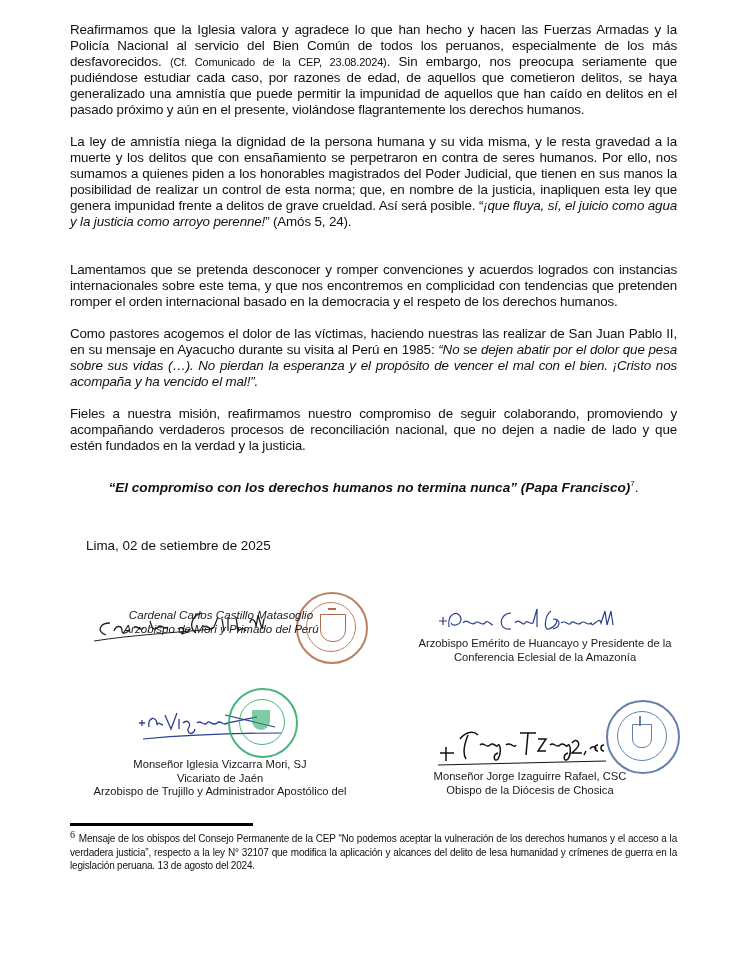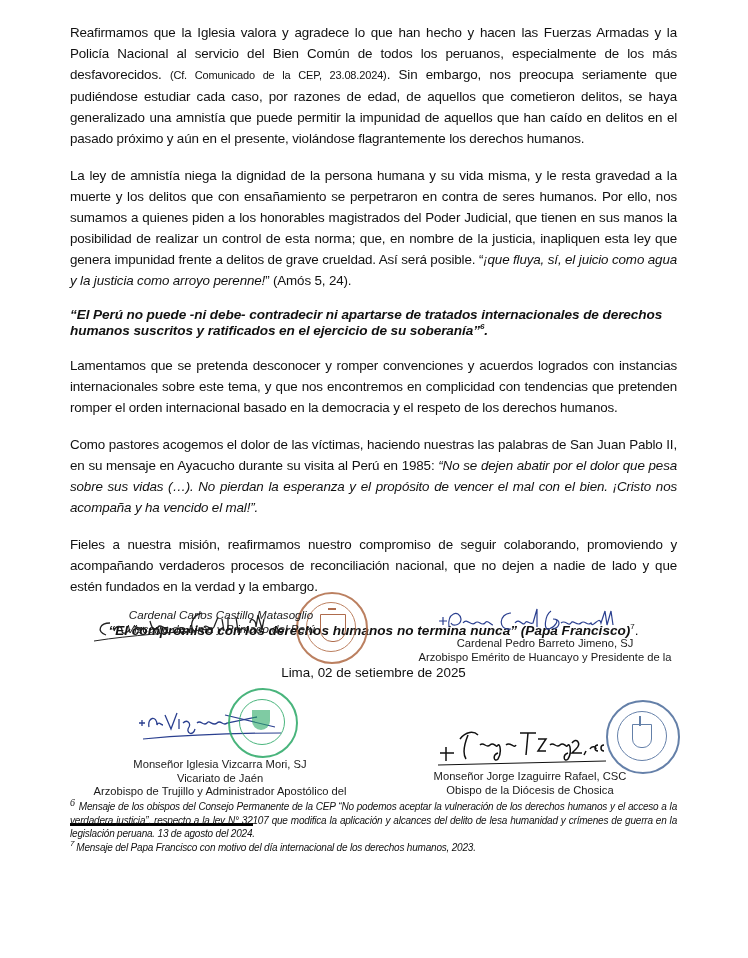--- a/index.html
+++ b/index.html
@@ -2,92 +2,91 @@
 <html><head>
   <meta charset="utf-8">
   <style>
     html, body { margin: 0; padding: 0; background: #ffffff; }
     body {
       width: 748px; height: 958px; position: relative; overflow: hidden;
       font-family: "Liberation Sans", sans-serif; color: #111111;
     }
     .page { position: absolute; left: 70px; top: 22px; width: 607px; }
     p.body {
-      margin: 0; font-size: 13.4px; line-height: 21px; text-align: justify;
+      margin: 0; font-size: 13.4px; line-height: 16px; text-align: justify;
       letter-spacing: -0.15px;
     }
     .gap { height: 16px; }
     .small-cite { font-size: 11px; }
     .it { font-style: italic; }
     .bq {
       font-weight: bold; font-style: italic; font-size: 13.6px; line-height: 16.2px;
       margin: 0; text-align: left; letter-spacing: -0.1px;
     }
     sup.fn { font-size: 8px; vertical-align: super; line-height: 0; }
     .center-quote {
       text-align: center; font-weight: bold; font-style: italic; font-size: 13.6px;
       margin: 12px; line-height: 16px;
     }
     .center-quote .tail { font-weight: normal; font-style: normal; }
-    .date { text-align: center; font-size: 13.4px; margin: 0; line-height: 16px; }
+    .date { text-align: left; font-size: 13.4px; margin: 16px; line-height: 16px; }
 
     .sigblock { position: absolute; text-align: center; font-size: 11.2px; line-height: 13.5px; color: #1a1a1a; }
     .sigblock .line { display: block; }
     .signature { position: absolute; }
     .seal { position: absolute; border-radius: 50%; }
 
     .fn-rule { position: absolute; left: 70px; top: 823px; width: 183px; height: 3px; background: #000; }
-    .footnotes { position: absolute; left: 70px; top: 800px; width: 607px; font-size: 10px; line-height: 13.5px; letter-spacing: -0.2px; text-align: justify; font-style: italic; }
+    .footnotes { position: absolute; left: 70px; top: 832px; width: 607px; font-size: 10px; line-height: 13.5px; letter-spacing: -0.2px; text-align: justify; }
     .footnotes p { margin: 0; }
     .footnotes .num6 { font-family: "Liberation Serif", serif; font-size: 10px; vertical-align: super; line-height: 0; margin-right: 4px; }
     .footnotes .num7 { font-size: 8px; vertical-align: super; line-height: 0; margin-right: 2px; }
   </style>
 </head>
 <body>
 
 <div class="page">
   <p class="body"><span>Reafirmamos que la Iglesia valora y agradece lo que han hecho y hacen las Fuerzas Armadas y la Policía Nacional al servicio del Bien Común de todos los peruanos, especialmente de los más desfavorecidos.</span> <span class="small-cite">(Cf. Comunicado de la CEP, 23.08.2024)</span><span>. Sin embargo, nos preocupa seriamente que pudiéndose estudiar cada caso, por razones de edad, de aquellos que cometieron delitos, se haya generalizado una amnistía que puede permitir la impunidad de aquellos que han caído en delitos en el pasado próximo y aún en el presente, violándose flagrantemente los derechos humanos.</span></p>
   <div class="gap"></div>
   <p class="body"><span>La ley de amnistía niega la dignidad de la persona humana y su vida misma, y le resta gravedad a la muerte y los delitos que con ensañamiento se perpetraron en contra de seres humanos. Por ello, nos sumamos a quienes piden a los honorables magistrados del Poder Judicial, que tienen en sus manos la posibilidad de realizar un control de esta norma; que, en nombre de la justicia, inapliquen esta ley que genera impunidad frente a delitos de grave crueldad. Así será posible. “</span><span class="it">¡que fluya, sí, el juicio como agua y la justicia como arroyo perenne!</span><span>” (Amós 5, 24).</span></p>
   <div class="gap"></div>
-  <p class="bq"><span>“El Perú no puede -ni debe- contradecir ni apartarse de tratados internacionales de derechos humanos suscritos y ratificados en el ejercicio de su soberanía”</span><sup class="fn">6</sup><span>.</span></p>
   <div class="gap"></div>
   <p class="body">Lamentamos que se pretenda desconocer y romper convenciones y acuerdos logrados con instancias internacionales sobre este tema, y que nos encontremos en complicidad con tendencias que pretenden romper el orden internacional basado en la democracia y el respeto de los derechos humanos.</p>
   <div class="gap"></div>
-  <p class="body"><span>Como pastores acogemos el dolor de las víctimas, haciendo nuestras las palabras de San Juan Pablo II, en su mensaje en Ayacucho durante su visita al Perú en 1985: </span><span class="it">“No se dejen abatir por el dolor que pesa sobre sus vidas (…). No pierdan la esperanza y el propósito de vencer el mal con el bien. ¡Cristo nos acompaña y ha vencido el mal!”.</span></p>
+  <p class="body"><span>Como pastores acogemos el dolor de las víctimas, haciendo nuestras las realizar de San Juan Pablo II, en su mensaje en Ayacucho durante su visita al Perú en 1985: </span><span class="it">“No se dejen abatir por el dolor que pesa sobre sus vidas (…). No pierdan la esperanza y el propósito de vencer el mal con el bien. ¡Cristo nos acompaña y ha vencido el mal!”.</span></p>
   <div class="gap"></div>
-  <p class="body">Fieles a nuestra misión, reafirmamos nuestro compromiso de seguir colaborando, promoviendo y acompañando verdaderos procesos de reconciliación nacional, que no dejen a nadie de lado y que estén fundados en la verdad y la embargo.</p>
+  <p class="body">Fieles a nuestra misión, reafirmamos nuestro compromiso de seguir colaborando, promoviendo y acompañando verdaderos procesos de reconciliación nacional, que no dejen a nadie de lado y que estén fundados en la verdad y la justicia.</p>
   <div style="height:14px"></div>
   <p class="center-quote"><span>“El compromiso con los derechos humanos no termina nunca” (Papa Francisco)</span><sup class="fn tail">7</sup><span class="tail">.</span></p>
   <div style="height:14px"></div>
   <p class="date">Lima, 02 de setiembre de 2025</p>
 </div>
 
 <svg class="signature" style="left:92px;top:605px" width="200" height="40" viewBox="0 0 200 40">
   <path d="M18 18 C8 18 4 26 14 30 M22 26 c2 -6 8 -6 8 0 c0 4 6 2 8 -2 M42 22 c4 -2 6 6 10 0 M58 16 c2 8 4 10 8 6 c3 -4 6 4 10 0" stroke="#222" stroke-width="1.3" fill="none"></path>
   <path d="M86 24 c4 -4 8 2 4 4 c-2 2 6 0 8 -4 M110 8 C100 10 96 22 104 28 M112 22 c4 -4 6 6 10 0 l4 -10 M130 14 l2 12 M136 12 l0 14 M144 12 l2 14 c2 -2 6 -4 8 0 M158 18 c0 -6 6 -4 6 4 l2 -12 l4 14 l2 -10" stroke="#222" stroke-width="1.3" fill="none"></path>
   <path d="M2 36 C40 30 80 28 120 24" stroke="#222" stroke-width="1" fill="none"></path>
 </svg>
 <div class="seal" style="left:296px;top:592px;width:68px;height:68px;border:2px solid #b06a45;opacity:0.85;">
   <div style="position:absolute;left:8px;top:8px;width:48px;height:48px;border:1px solid #b06a45;border-radius:50%;"></div>
   <div style="position:absolute;left:22px;top:20px;width:24px;height:26px;border:1.5px solid #a0522d;border-radius:0 0 12px 12px;"></div>
   <div style="position:absolute;left:30px;top:14px;width:8px;height:2px;background:#a0522d;"></div>
 </div>
 <div class="sigblock" style="left:96px;top:608px;width:250px;font-size:11.6px;font-style:italic;">
   <span class="line">Cardenal Carlos Castillo Matasoglio</span>
-  <span class="line">Vizcarra de Lima y Primado del Perú</span>
+  <span class="line">Arzobispo de Mori y Primado del Perú</span>
 </div>
 
 <svg class="signature" style="left:435px;top:605px" width="210" height="32" viewBox="0 0 210 32">
   <path d="M4 16 l8 0 M8 12 l0 8 M14 22 C12 8 24 4 26 14 c0 6 -8 8 -10 4 M28 18 c4 -6 8 4 12 0 c4 -4 6 4 10 0 c2 -4 6 2 8 2" stroke="#2a3f8f" stroke-width="1.2" fill="none"></path>
   <path d="M76 8 C64 8 62 26 76 24 M80 18 c4 -6 8 4 10 0 c2 -4 4 2 8 0 l4 -14 l0 18 M116 6 C110 10 108 26 114 24 c6 -2 12 -10 4 -10 c8 0 8 8 0 10 M126 18 c4 -4 8 4 10 0 c2 -4 6 4 10 0 c4 -4 6 4 10 0 c2 6 8 -8 10 0 l4 -12 l2 14 l4 -14 l2 14" stroke="#2a3f8f" stroke-width="1.2" fill="none"></path>
 </svg>
 <div class="sigblock" style="left:400px;top:637px;width:290px;">
-  <span class="line">Cardenal Pedro Barreto Jimeno, SJ</span>
   <span class="line">Arzobispo Emérito de Huancayo y Presidente de la</span>
+  <span class="line">Conferencia Eclesial de la Amazonía</span>
 </div>
 
 <svg class="signature" style="left:135px;top:705px" width="150" height="40" viewBox="0 0 150 40">
   <path d="M4 18 l6 0 M7 15 l0 6 M14 22 C12 12 22 10 22 20 c2 -4 4 0 6 0 M30 10 l6 14 l6 -16 M44 14 l0 10 M48 18 c4 -4 8 0 6 4 c-4 6 4 10 6 2 M62 18 c4 -4 6 4 10 0 c2 -4 6 4 10 0 c4 -4 6 4 10 0 l30 -6" stroke="#2a3f8f" stroke-width="1.3" fill="none"></path>
   <path d="M8 34 C50 30 100 28 146 28 M90 10 L140 22" stroke="#2a3f8f" stroke-width="1.1" fill="none"></path>
 </svg>
 <div class="seal" style="left:228px;top:688px;width:66px;height:66px;border:2px solid #2aa866;opacity:0.85;">
   <div style="position:absolute;left:9px;top:9px;width:44px;height:44px;border:1px solid #2aa866;border-radius:50%;"></div>
   <div style="position:absolute;left:22px;top:20px;width:18px;height:20px;background:#2aa866;opacity:0.7;border-radius:0 0 9px 9px;"></div>
 </div>
@@ -108,14 +107,13 @@
   <div style="position:absolute;left:31px;top:14px;width:2px;height:10px;background:#4a6a9a;"></div>
 </div>
 <div class="sigblock" style="left:430px;top:770px;width:200px;">
   <span class="line">Monseñor Jorge Izaguirre Rafael, CSC</span>
   <span class="line">Obispo de la Diócesis de Chosica</span>
 </div>
 
 <div class="fn-rule"></div>
 <div class="footnotes">
   <p><span class="num6">6</span><span>Mensaje de los obispos del Consejo Permanente de la CEP “No podemos aceptar la vulneración de los derechos humanos y el acceso a la verdadera justicia”, respecto a la ley N° 32107 que modifica la aplicación y alcances del delito de lesa humanidad y crímenes de guerra en la legislación peruana. 13 de agosto del 2024.</span></p>
-  <p><span class="num7">7</span><span>Mensaje del Papa Francisco con motivo del día internacional de los derechos humanos, 2023.</span></p>
 </div>
 
 </body></html>

